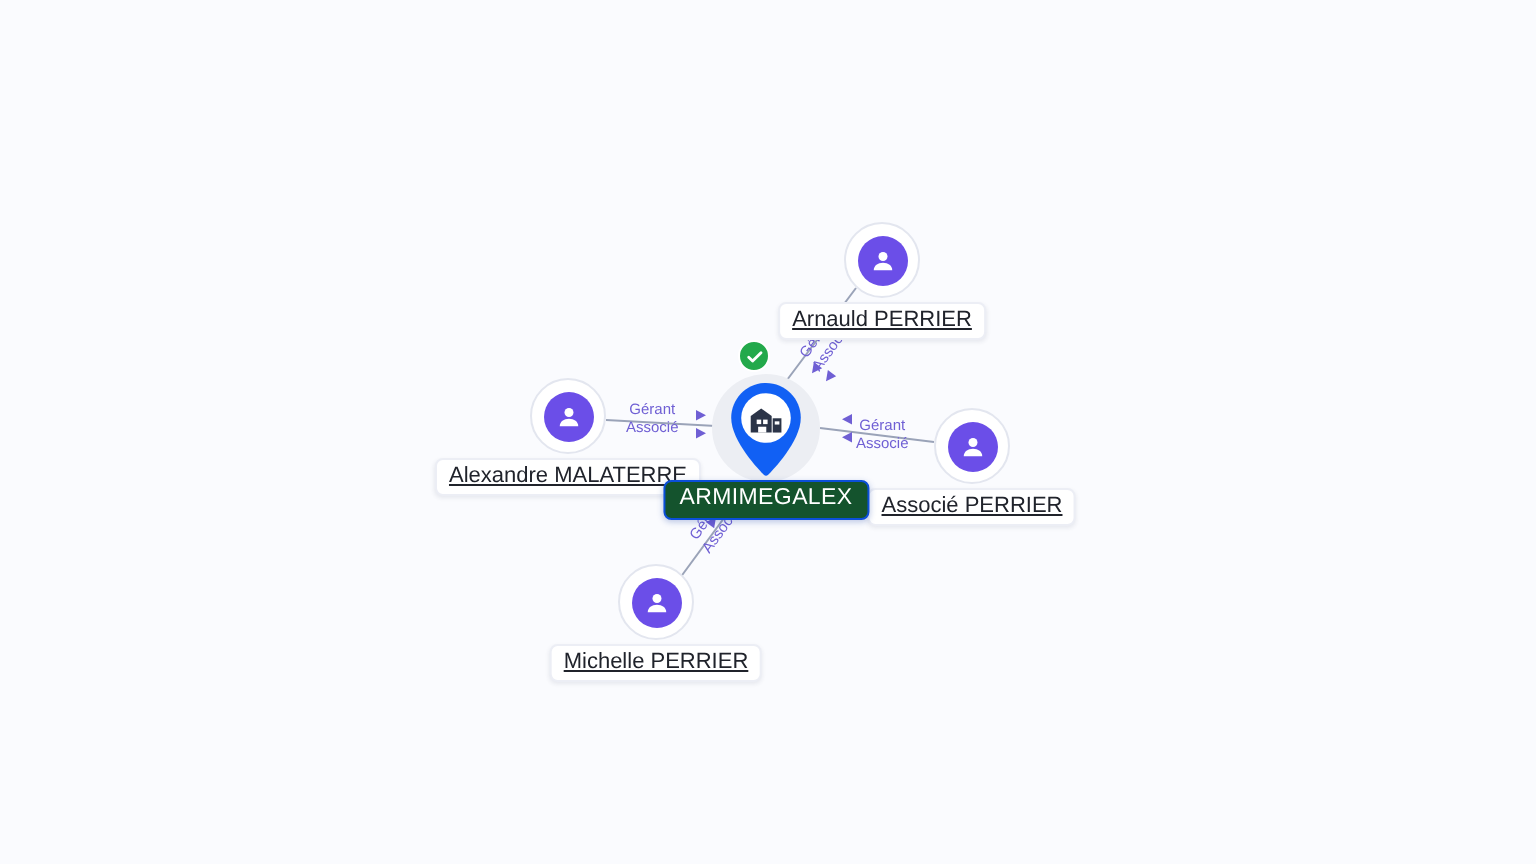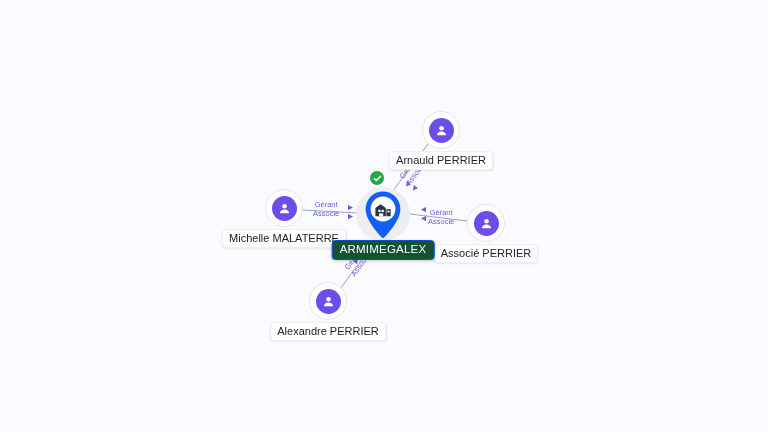--- a/index.html
+++ b/index.html
@@ -58,20 +58,21 @@
     top: 21px;
     background: #ffffff;
     border: 1px solid #eceef5;
     border-radius: 4px;
     padding: 2px 6px 3px 6px;
     font-size: 11px;
     line-height: 12px;
     color: #20232b;
     white-space: nowrap;
     box-shadow: 0 1px 2px rgba(30,40,80,0.09);
+    text-decoration: underline;
   }
   
   .company-node {
     position: absolute;
     width: 0; height: 0;
   }
   .pin-halo {
     position: absolute;
     left: -27px; top: -27px;
     width: 54px; height: 54px;
@@ -193,21 +194,21 @@
 
   <div class="person-node" style="left:284px; top:208px;">
     <div class="avatar-ring">
       <div class="avatar-circle">
         <svg width="15" height="15" viewBox="0 0 24 24" fill="#ffffff">
           <circle cx="12" cy="8.4" r="3.6"></circle>
           <path d="M4.6 19.4c0-3.7 3.3-6 7.4-6s7.4 2.3 7.4 6z"></path>
         </svg>
       </div>
     </div>
-    <div class="node-label">Michelle MALATERRE</div>
+    <div class="node-label">Alexandre MALATERRE</div>
   </div>
 
   <div class="person-node" style="left:486px; top:223px;">
     <div class="avatar-ring">
       <div class="avatar-circle">
         <svg width="15" height="15" viewBox="0 0 24 24" fill="#ffffff">
           <circle cx="12" cy="8.4" r="3.6"></circle>
           <path d="M4.6 19.4c0-3.7 3.3-6 7.4-6s7.4 2.3 7.4 6z"></path>
         </svg>
       </div>
@@ -217,21 +218,21 @@
 
   <div class="person-node" style="left:328px; top:301px;">
     <div class="avatar-ring">
       <div class="avatar-circle">
         <svg width="15" height="15" viewBox="0 0 24 24" fill="#ffffff">
           <circle cx="12" cy="8.4" r="3.6"></circle>
           <path d="M4.6 19.4c0-3.7 3.3-6 7.4-6s7.4 2.3 7.4 6z"></path>
         </svg>
       </div>
     </div>
-    <div class="node-label">Alexandre PERRIER</div>
+    <div class="node-label">Michelle PERRIER</div>
   </div>
 
   <div class="company-node" style="left:383px; top:214px;">
     <div class="pin-halo"></div>
     <div class="pin-wrap">
       <svg width="42" height="50" viewBox="0 0 42 50">
         <path d="M21 1.5C11.4 1.5 3.6 9.3 3.6 18.9c0 11.9 14.4 26.6 16.3 28.5a1.6 1.6 0 0 0 2.2 0c1.9-1.9 16.3-16.6 16.3-28.5C38.4 9.3 30.6 1.5 21 1.5z" fill="#1160f4"></path>
         <circle cx="21" cy="19" r="12.4" fill="#ffffff"></circle>
       </svg>
       <span style="position:absolute; left:12px; top:11px;">

